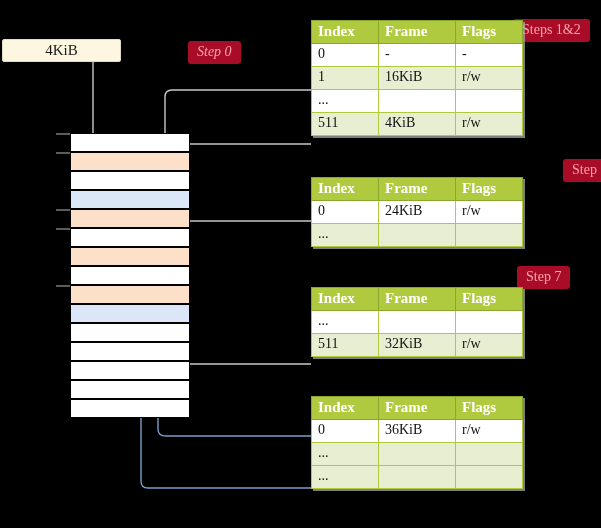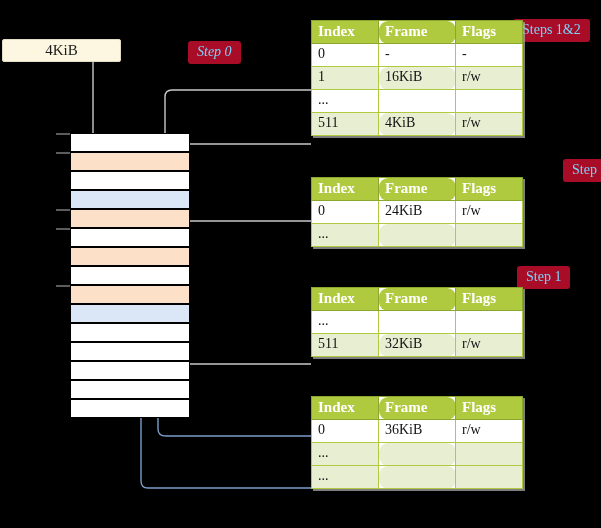--- a/index.html
+++ b/index.html
@@ -4,21 +4,21 @@
 <style>
   html,body{margin:0;padding:0;background:#000;}
   body{width:601px;height:528px;position:relative;overflow:hidden;
        font-family:"Liberation Serif", serif;}
   .canvas{position:absolute;left:0;top:0;width:601px;height:528px;}
 
   
   .badge{
     position:absolute;
     background:#a80c27;
-    color:#7dd3fc;
+    color:#fca5a5;
     font-family:"Liberation Serif", serif;
     font-size:14px;
     line-height:18px;
     padding:2px 9px 3px 9px;
     border-radius:3px;
     white-space:nowrap;
     text-align:center;
   }
 
   
@@ -65,21 +65,21 @@
   .ptable td{
     border:1px solid #b0ca40;
     padding:2px 6px 3px 6px;
     color:#111111;
     height:17px;
     vertical-align:top;
   }
   .ptable tr.alt td{background:#e8eed2;}
   .ptable td.hl{background:#fbf8a0;}
   .c-index{width:54px;margin-left:44px;}
-  .c-frame{width:64px;border-radius:9px;}
+  .c-frame{width:64px;}
   .c-flags{width:54px;font-family:Liberation Serif, serif;}
 
   svg.wires{position:absolute;left:0;top:0;width:601px;height:528px;
             pointer-events:none;}
 </style>
 </head>
 <body>
 
 <div class="canvas">
 
@@ -161,21 +161,21 @@
   <div class="badge" style="left:188px;top:41px;font-style:italic;">
     <span>Step 0</span>
   </div>
   <div class="badge" style="left:513px;top:19px;">
     <span>Steps 1&amp;2</span>
   </div>
   <div class="badge" style="left:521px;top:159px;margin-left:42px;">
     <span>Step 3</span>
   </div>
   <div class="badge" style="left:517px;top:266px;">
-    <span>Step 1</span>
+    <span>Step 7</span>
   </div>
 
   <div id="tables-host">
       <table class="ptable" style="left: 311px; top: 20px;">
         <thead>
           <tr>
             <th class="c-index">Index</th>
             <th class="c-frame">Frame</th>
             <th class="c-flags">Flags</th>
           </tr>

